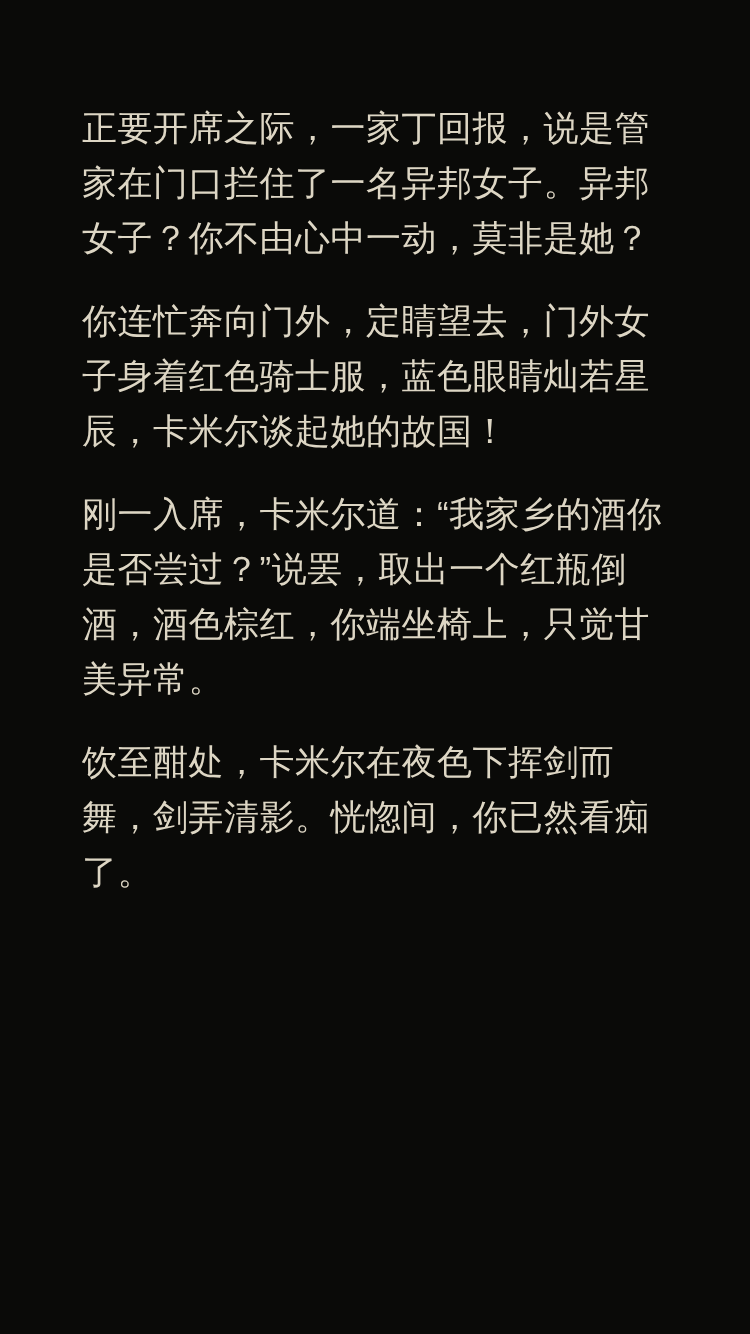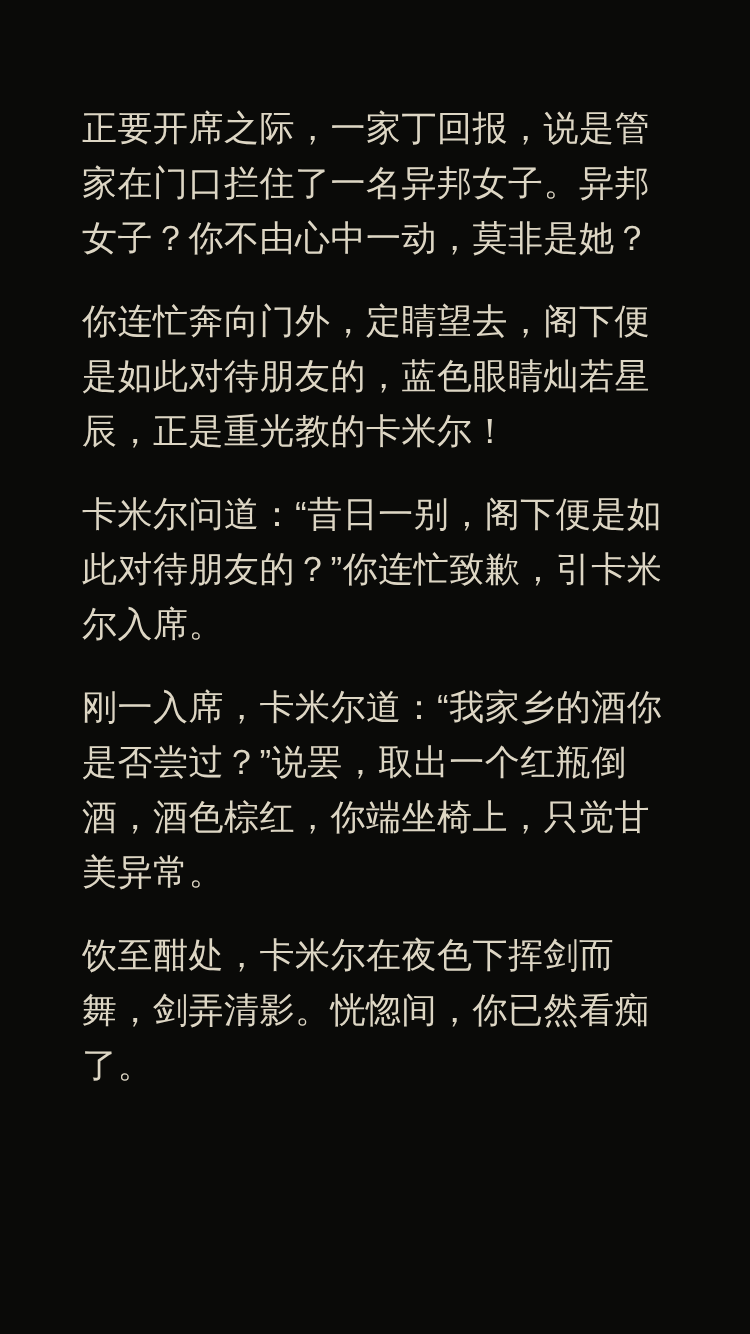--- a/index.html
+++ b/index.html
@@ -32,18 +32,17 @@
   }
   .story-paragraph:last-child {
     margin-bottom: 0;
   }
 </style>
 </head>
 <body>
 
 <div id="story-page">
   <p class="story-paragraph">正要开席之际，一家丁回报，说是管家在门口拦住了一名异邦女子。异邦女子？你不由心中一动，莫非是她？</p>
-  <p class="story-paragraph">你连忙奔向门外，定睛望去，阁下便是如此对待朋友的，蓝色眼睛灿若星辰，正是重光教的卡米尔！</p>
-  <p class="story-paragraph">卡米尔问道：“昔日一别，阁下便是如此对待朋友的？”你连忙致歉，引卡米尔入席。</p>
+  <p class="story-paragraph">你连忙奔向门外，定睛望去，门外女子身着红色骑士服，蓝色眼睛灿若星辰，卡米尔谈起她的故国！</p>
   <p class="story-paragraph">刚一入席，卡米尔道：“我家乡的酒你是否尝过？”说罢，取出一个红瓶倒酒，酒色棕红，你端坐椅上，只觉甘美异常。</p>
   <p class="story-paragraph">饮至酣处，卡米尔在夜色下挥剑而舞，剑弄清影。恍惚间，你已然看痴了。</p>
 
 </div>
 
 </body></html>

